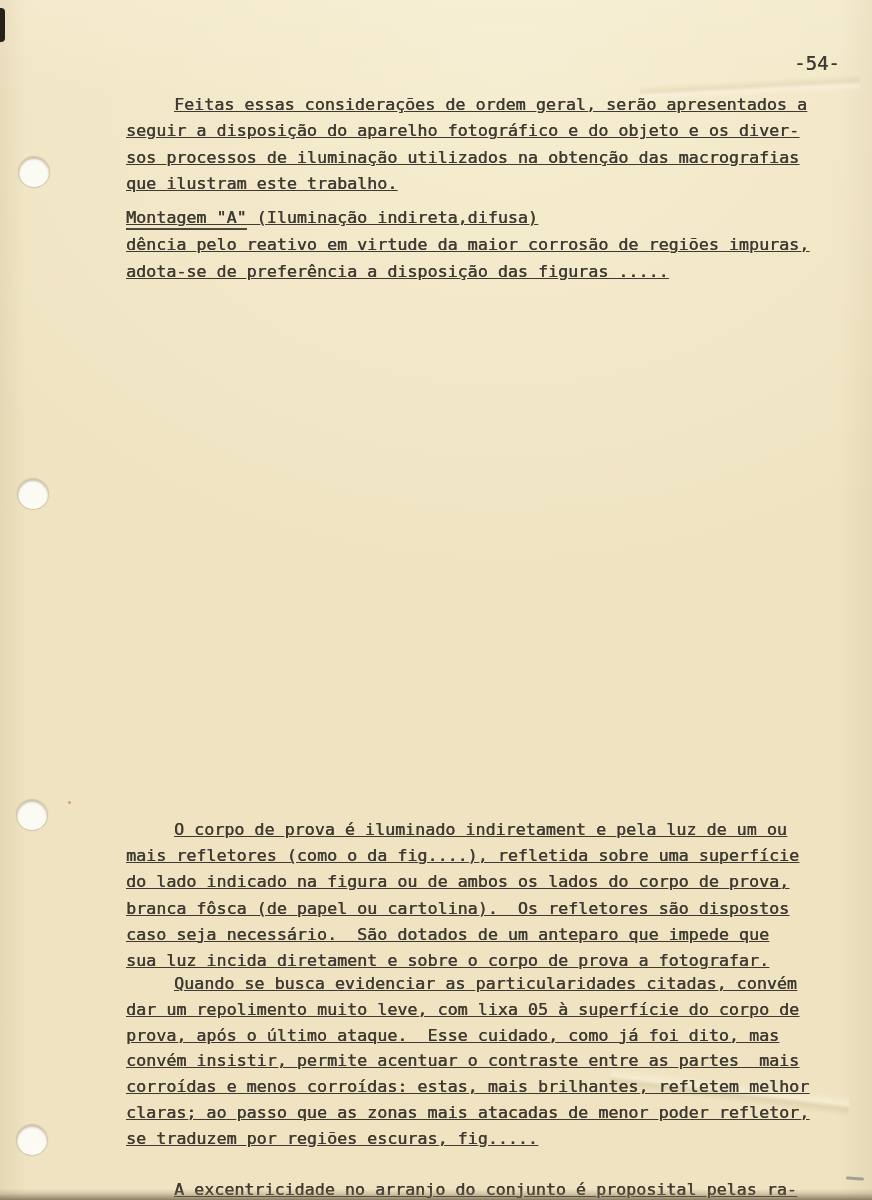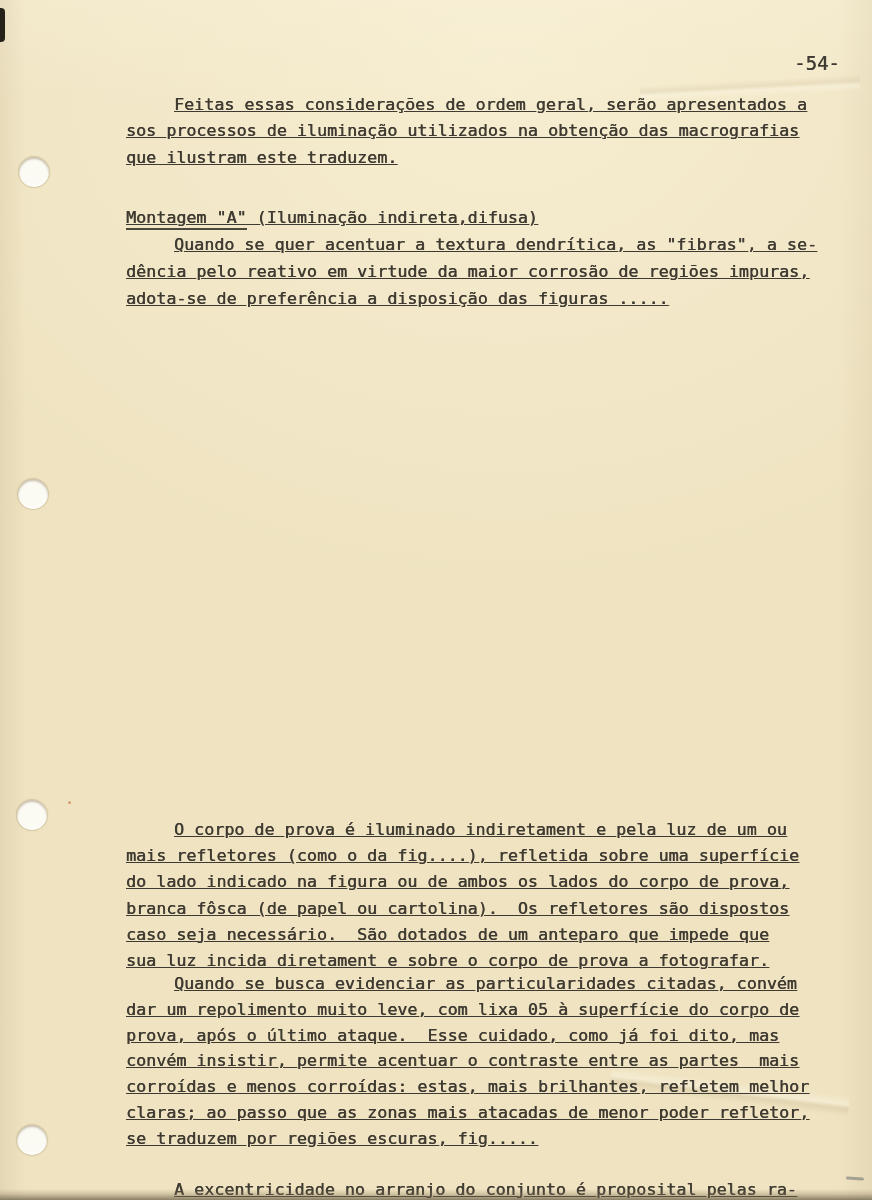--- a/index.html
+++ b/index.html
@@ -144,27 +144,27 @@
   <div class="hole hole4"></div>
 
   <div class="crease-top"></div>
   <div class="crease-bottom"></div>
   <div class="speck"></div>
 
   <div class="page-number">-54-</div>
 
   <div class="txt b-intro">
     <div class="tline ind">Feitas essas considerações de ordem geral, serão apresentados a</div>
+    <div class="tline">seguir a disposição do aparelho fotográfico e do objeto e os diver-</div>
     <div class="tline">sos processos de iluminação utilizados na obtenção das macrografias</div>
-    <div class="tline">que ilustram este traduzem.</div>
+    <div class="tline">que ilustram este trabalho.</div>
   </div>
 
   <div class="txt b-mont">
     <div class="tline"><span class="u-head">Montagem "A"</span><span> (Iluminação indireta,difusa)</span></div>
-    <div class="tline ind">Quando se quer acentuar a textura dendrítica, as "fibras", a se-</div>
     <div class="tline">dência pelo reativo em virtude da maior corrosão de regiões impuras,</div>
     <div class="tline">adota-se de preferência a disposição das figuras .....</div>
   </div>
 
   <div class="txt b-corpo">
     <div class="tline ind">O corpo de prova é iluminado indiretament e pela luz de um ou</div>
     <div class="tline">mais refletores (como o da fig....), refletida sobre uma superfície</div>
     <div class="tline">do lado indicado na figura ou de ambos os lados do corpo de prova,</div>
     <div class="tline">branca fôsca (de papel ou cartolina).  Os refletores são dispostos</div>
     <div class="tline">caso seja necessário.  São dotados de um anteparo que impede que</div>

